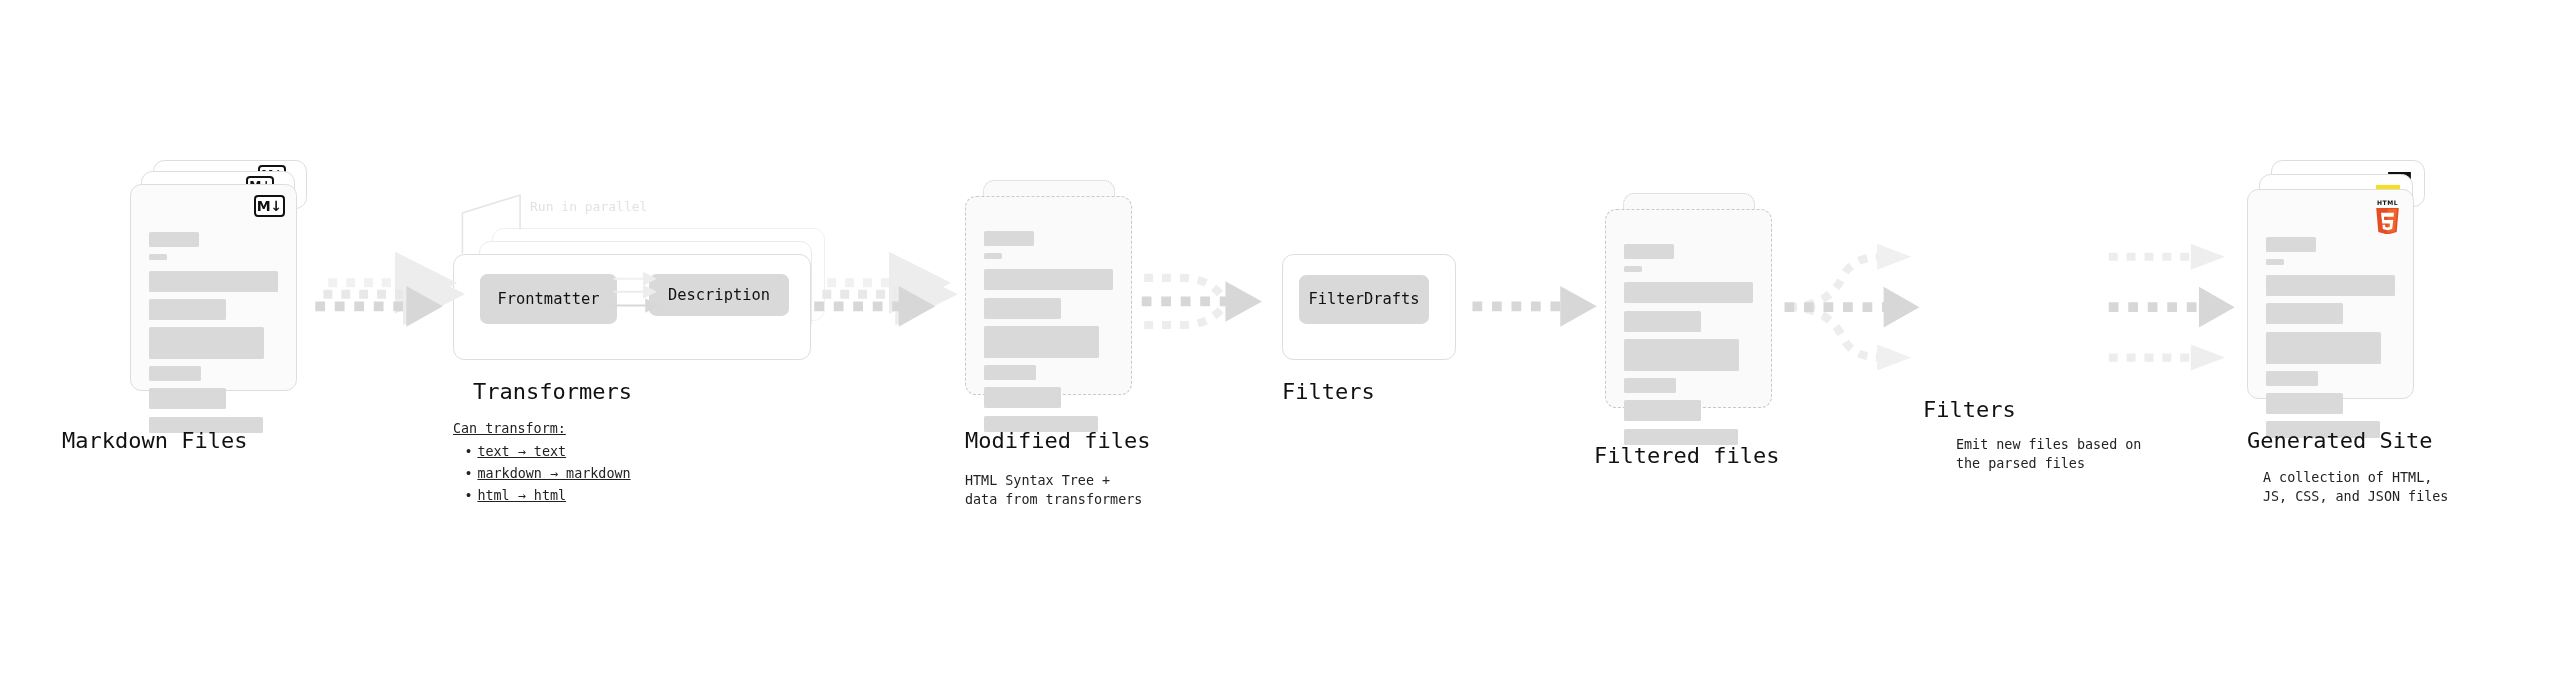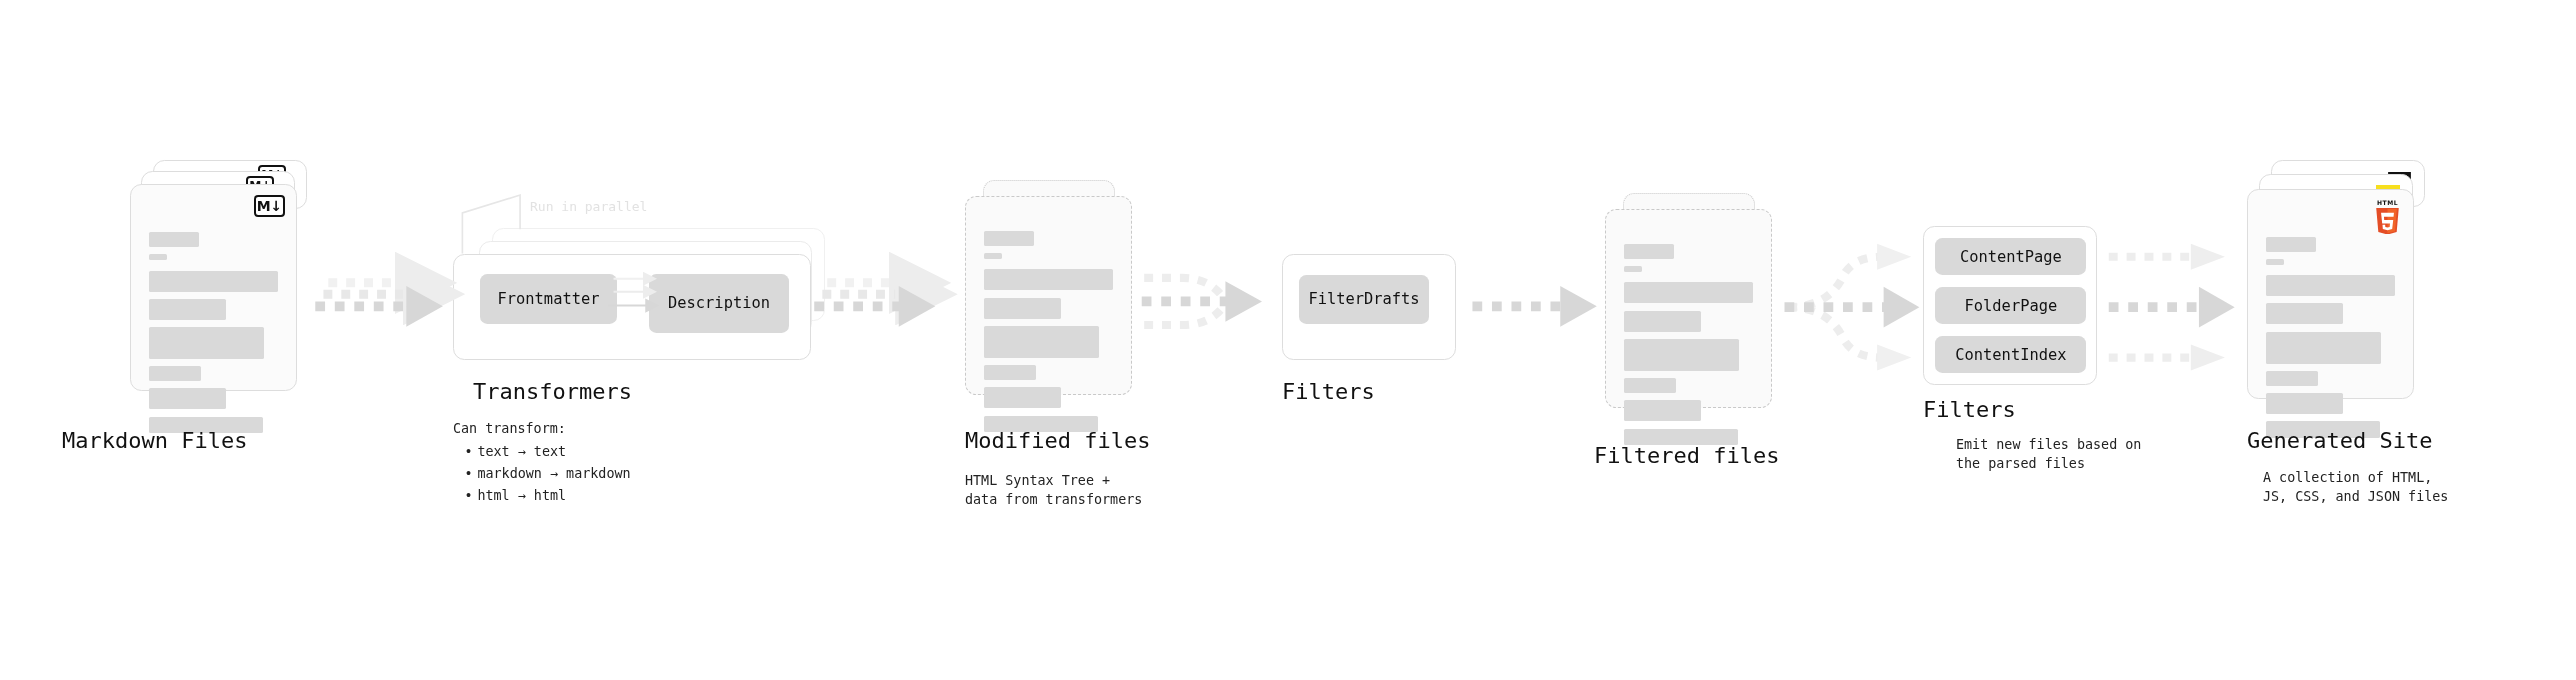--- a/index.html
+++ b/index.html
@@ -129,26 +129,26 @@
     <div class="chip ghost2" style="left:180px; top:14.6px; width:127px; height:50px; font-size:0;"></div>
   </div>
 
   <div class="stagebox" style="left:479px; top:241px; width:333px; height:93px; border-color:#ebebeb;">
     <div class="chip ghost1" style="left:26px; top:14.6px; width:124px; height:50px; font-size:0;"></div>
     <div class="chip ghost1" style="left:180px; top:14.6px; width:127px; height:50px; font-size:0;"></div>
   </div>
 
   <div class="stagebox" style="left:453px; top:254px; width:358px; height:106px;">
     <div class="chip" style="left:26px; top:18.7px; width:137px; height:50px;">Frontmatter</div>
-    <div class="chip" style="left:195px; top:18.7px; width:140px; height:59px;">Description</div>
+    <div class="chip" style="left:195px; top:18.7px; width:140px; height:42px;">Description</div>
   </div>
 
   <div class="title" style="left:473px; top:379px;text-align:center;">Transformers</div>
 
-  <div class="bullets" style="left:453px; top:418px;">
+  <div class="bullets" style="left:453px; top:418px;text-decoration:underline;">
     <div class="hdr">Can transform:</div>
     <ul>
       <li>text → text</li>
       <li>markdown → markdown</li>
       <li>html → html</li>
     </ul>
   </div>
 
   <div class="filestack" style="left:965px; top:180px; width:187px; height:260px;">
     <div class="fcard dotted" style="left:18px; top:0px; width:132px; height:39px;"></div>
@@ -183,25 +183,20 @@
         <div class="bar" style="width:60%;   height:21px;"></div>
         <div class="bar" style="width:89%;   height:32px;"></div>
         <div class="bar" style="width:40%;   height:14.6px;"></div>
         <div class="bar" style="width:60%;   height:21px;"></div>
         <div class="bar" style="width:88%;   height:16.3px;"></div>
       </div>
     </div>
   </div>
   <div class="title" style="left:1594px; top:443px;">Filtered files</div>
 
-  <div class="stagebox" style="left:1923px; top:226px; width:174px; height:159px;">
-    <div class="chip" style="left:11.4px; top:11.4px; width:151px; height:37px;">ContentPage</div>
-    <div class="chip" style="left:11.4px; top:60px; width:151px; height:37px;">FolderPage</div>
-    <div class="chip" style="left:11.4px; top:109px; width:151px; height:37px;">ContentIndex</div>
-  </div>
   <div class="title" style="left:1923px; top:397px;">Filters</div>
   <div class="desc" style="left:1923px; top:435px;margin-left:33px;"><span>Emit new files based on</span><br><span>the parsed files</span></div>
 
   <div class="filestack" style="left:2247px; top:160px; width:195px; height:268px;">
     <div class="fcard solid back" style="left:24.4px; top:0px; width:154px; height:47px;"></div>
     <div class="css-badge" style="left:141px; top:11.4px;">
       <svg width="23" height="11.4" viewBox="0 0 28 14">
         <rect x="0" y="0" width="28" height="10" fill="#111"></rect>
         <rect x="0" y="10" width="28" height="4" fill="#264de4"></rect>
         <text x="14" y="8" font-family="DejaVu Sans, sans-serif" font-size="7" font-weight="bold" fill="#ffffff" text-anchor="middle">CSS</text>

